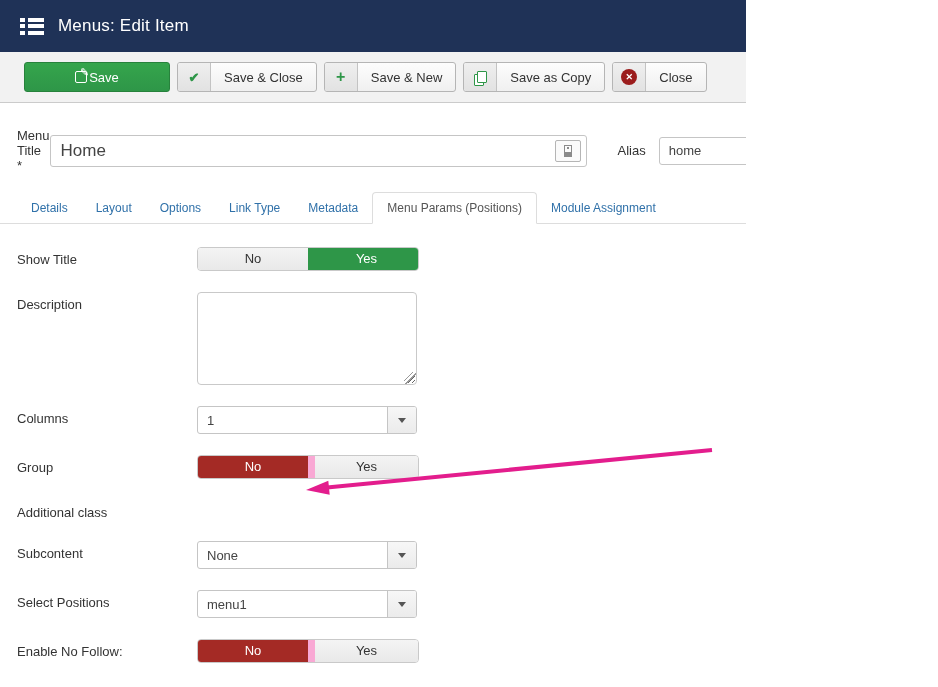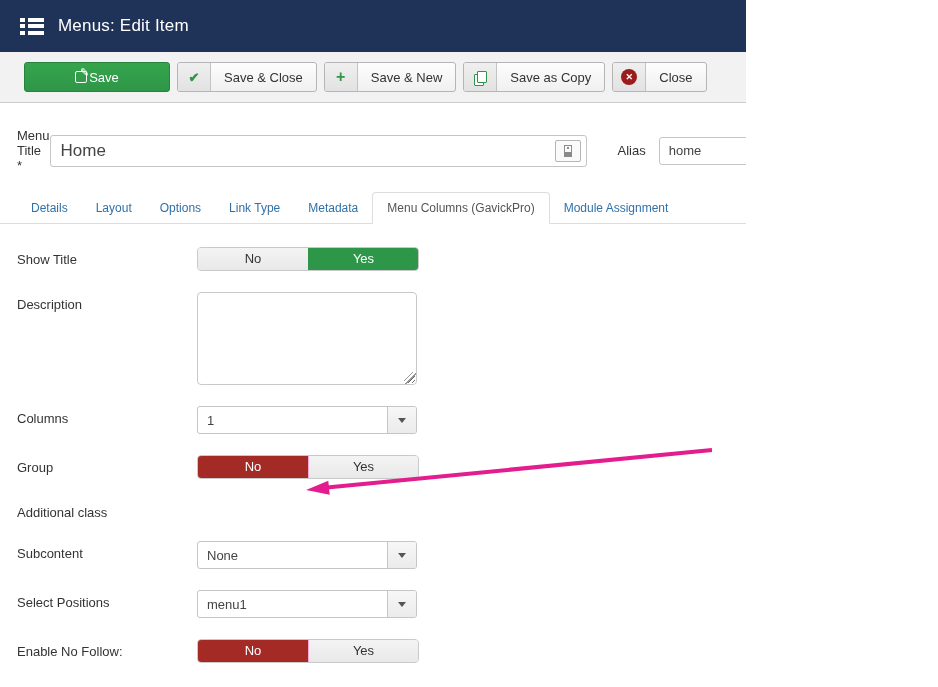--- a/index.html
+++ b/index.html
@@ -48,21 +48,21 @@
 
   
   .form { padding:23px 0 0 17px; }
   .frow { display:flex; margin-bottom:21px; }
   .frow .field-label { width:180px; padding-top:5px; }
   .toggle { display:inline-flex; border-radius:4px; overflow:hidden; border:1px solid #c9c9c9; height:24px; }
   .toggle .half { width:110px; font-size:13px; line-height:22px; text-align:center; cursor:pointer; }
   .half.off { background:linear-gradient(#f4f4f4,#e9e9e9); color:#333; }
   .half.on-green { background:#2e9648; color:#fff; }
   .half.on-red { background:#a42a25; color:#fff; }
-  .toggle .half + .half { border-left:1px solid #f9a8d4; }
+  .toggle .half + .half { border-left:7px solid #f9a8d4; }
   .toggle .half.on-green, .toggle .half.on-red { border-left-color:transparent; }
   .desc-textarea { width:220px; height:93px; border:1px solid #c9c9c9; border-radius:4px; resize:both; background:
       linear-gradient(135deg, transparent 0 6px, #999 6px 7px, transparent 7px 9px, #999 9px 10px, transparent 10px) no-repeat right bottom/12px 12px, #fff; }
   .select { display:inline-flex; width:220px; height:28px; border:1px solid #c5c5c5; border-radius:3px; overflow:hidden; background:#fff; cursor:pointer; }
   .sel-val { flex:1; font-size:13px; color:#444; padding:6px 0 0 9px; }
   .sel-btn { width:29px; background:linear-gradient(#f7f7f7,#ebebeb); border-left:1px solid #c5c5c5; display:flex; align-items:center; justify-content:center; }
   .caret { width:0; height:0; border-left:4px solid transparent; border-right:4px solid transparent; border-top:5px solid #555; }
   .txt-input { width:220px; height:26px; border:1px solid #c9c9c9; border-radius:3px; font-family:"Liberation Sans",sans-serif; font-size:13px; color:#444; padding:0 9px; }
 
   
@@ -133,21 +133,21 @@
     <span class="field-label alias-label">Alias</span>
     <input class="alias-input" value="home" style="">
   </div>
 
   <ul class="tabs">
     <li class="tab">Details</li>
     <li class="tab">Layout</li>
     <li class="tab">Options</li>
     <li class="tab">Link Type</li>
     <li class="tab">Metadata</li>
-    <li class="tab active">Menu Columns (GavickPro)</li>
+    <li class="tab active">Menu Params (Positions)</li>
     <li class="tab">Module Assignment</li>
   </ul>
 
   <div class="form">
 
     <div class="frow">
       <span class="field-label">Show Title</span>
       <span class="toggle">
         <span class="half off">No</span>
         <span class="half on-green">Yes</span>

